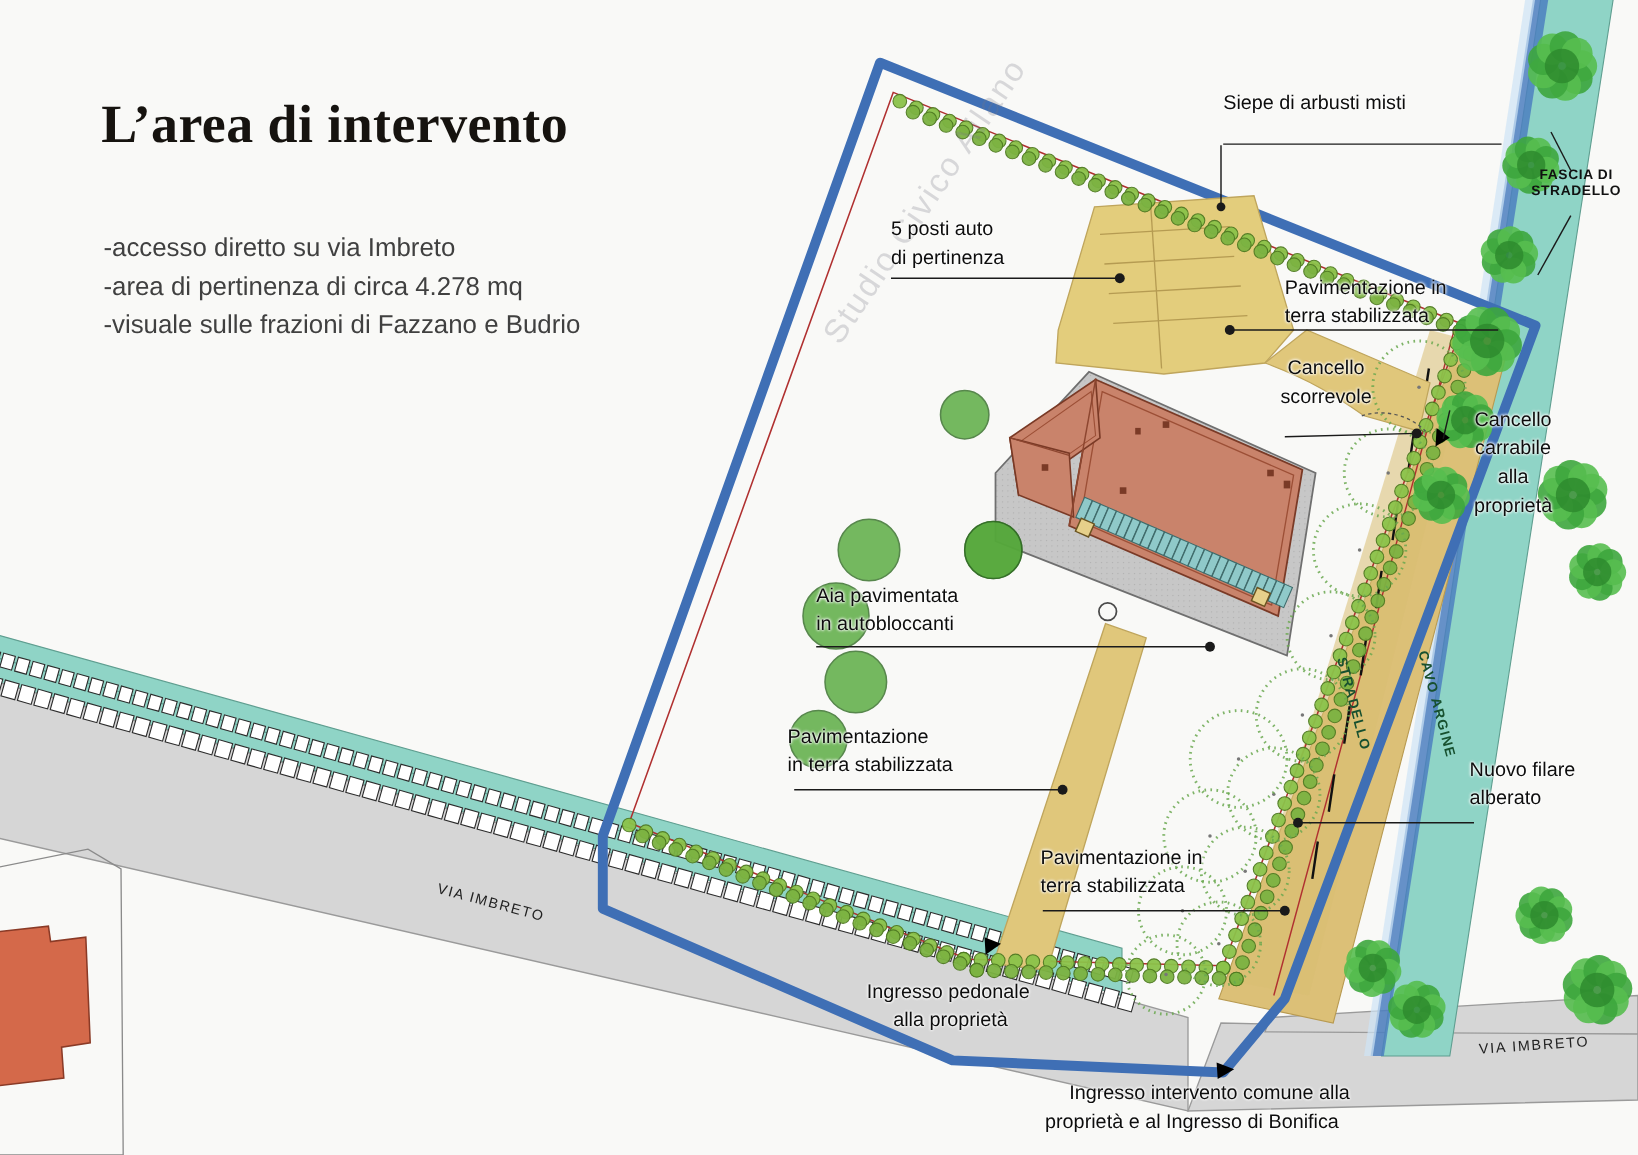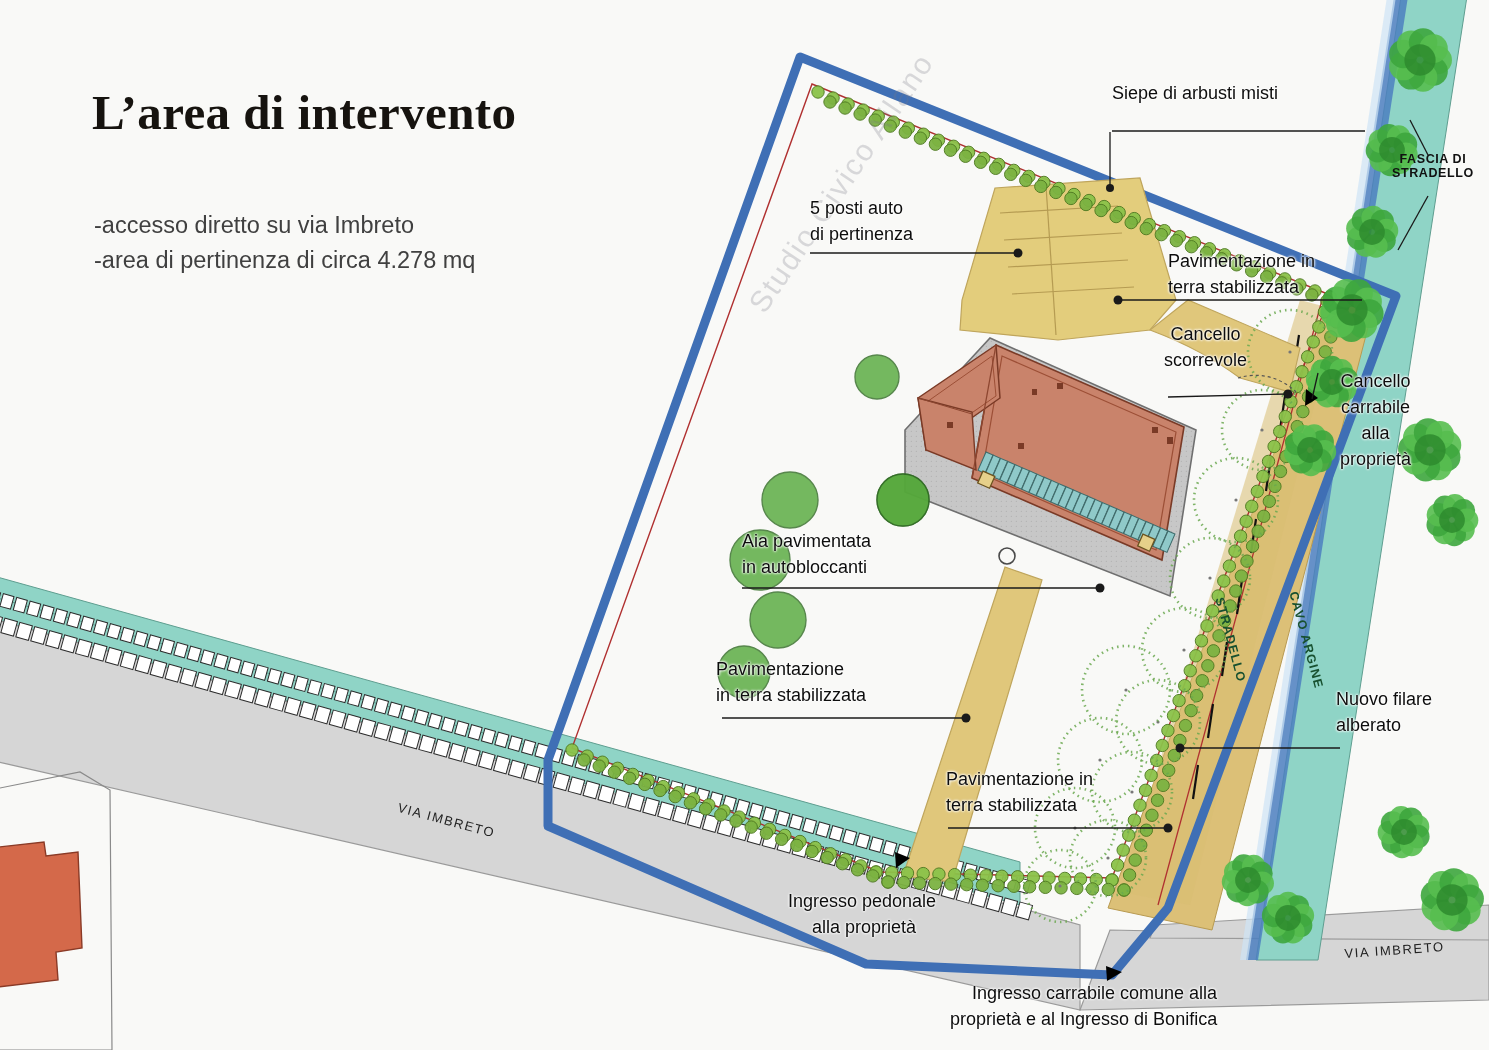--- a/index.html
+++ b/index.html
@@ -808,20 +808,21 @@
       <path d="M1428,196 L1398,250"></path>
     </g>
 
   </svg>
 
   <div class="title">L’area di intervento</div>
 
   <div class="bullets">
     <div>-accesso diretto su via Imbreto</div>
     <div>-area di pertinenza di circa 4.278 mq</div>
+    <div>-visuale sulle frazioni di Fazzano e Budrio</div>
   </div>
 
   <div class="watermark" style="left:742px;top:300px;transform:rotate(-56deg);">Studio Civico Ailano</div>
 
   <div class="callout" style="left:1112px;top:80px;">Siepe di arbusti misti</div>
 
   <div class="callout" style="left:810px;top:195px;">
     <div>5 posti auto</div>
     <div>di pertinenza</div>
   </div>
@@ -862,21 +863,21 @@
     <div>Nuovo filare</div>
     <div>alberato</div>
   </div>
 
   <div class="callout" style="left:788px;top:888px;">
     <div>Ingresso pedonale</div>
     <div style="margin-left:24px;">alla proprietà</div>
   </div>
 
   <div class="callout" style="left:972px;top:980px;">
-    <div>Ingresso carrabile comune alla</div>
+    <div>Ingresso intervento comune alla</div>
     <div style="margin-left:-22px;">proprietà e al Ingresso di Bonifica</div>
   </div>
 
   <div class="maplabel" style="left:1392px;top:152px;text-align:center;">
     <div>FASCIA DI</div>
     <div>STRADELLO</div>
   </div>
 
   <div class="vertlabel" style="left:1226px;top:596px;transform:rotate(75deg);transform-origin:left top;">STRADELLO</div>
 

